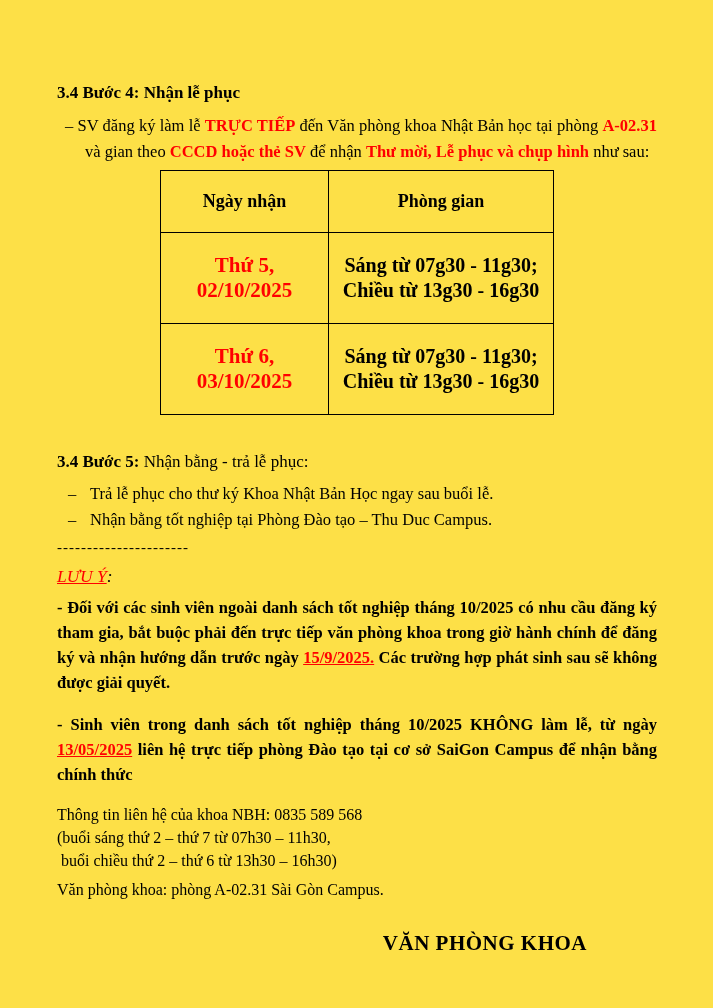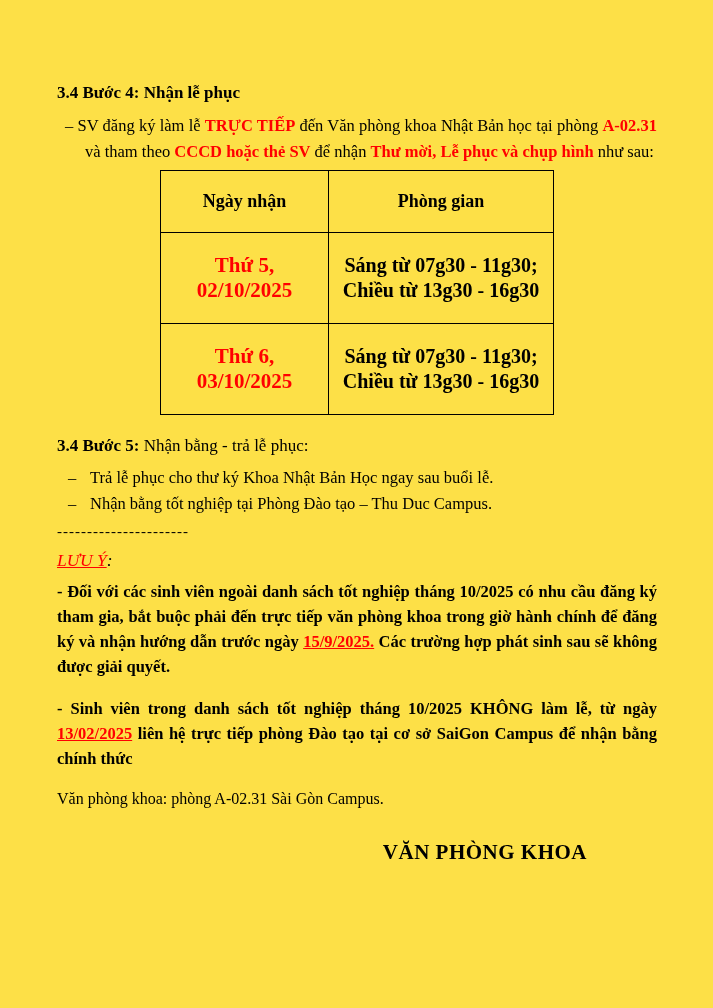--- a/index.html
+++ b/index.html
@@ -64,21 +64,21 @@
     font-size: 20px;
     white-space: pre-line;
     line-height: 25px;
   }
   tr.row-tall td { height: 66px; }
   tr.row-mid td { height: 58px; }
   tr.row-short td { height: 50px; }
   .step5-heading {
     font-size: 17px;
     line-height: 22px;
-    margin-top: 20px;
+    margin-top: 36px;
   }
   .bullet-list { margin-top: 8px; }
   .bullet-item {
     line-height: 26px;
     padding-left: 33px;
     text-indent: -22px;
   }
   .bullet-marker { display: inline-block; width: 22px; text-indent: 0; }
   .divider-dashes {
     margin-top: 5px;
@@ -116,21 +116,21 @@
     padding-right: 70px;
   }
 </style>
 </head>
 <body>
 
 <div class="page">
 
   <div class="step-heading">3.4 Bước 4: Nhận lễ phục</div>
 
-  <p class="intro-para"><span>– SV đăng ký làm lễ </span><span class="red">TRỰC TIẾP</span><span> đến Văn phòng khoa Nhật Bản học tại phòng </span><span class="red">A-02.31</span><span> và tham theo </span><span class="red">CCCD hoặc thẻ SV</span><span> để nhận </span><span class="red">Thư mời, Lễ phục và chụp hình</span><span> như sau:</span></p>
+  <p class="intro-para"><span>– SV đăng ký làm lễ </span><span class="red">TRỰC TIẾP</span><span> đến Văn phòng khoa Nhật Bản học tại phòng </span><span class="red">A-02.31</span><span> và gian theo </span><span class="red">CCCD hoặc thẻ SV</span><span> để nhận </span><span class="red">Thư mời, Lễ phục và chụp hình</span><span> như sau:</span></p>
 
   <table class="schedule">
     <colgroup>
       <col class="col-date">
       <col class="col-time">
     </colgroup>
     <thead>
       <tr>
         <th>Ngày nhận</th>
         <th>Phòng gian</th>
@@ -164,20 +164,25 @@
   </div>
 
   <div class="divider-dashes">----------------------</div>
 
   <div class="note-label-line">
     <span class="label">LƯU Ý</span><span>:</span>
   </div>
 
   <p class="note-para"><span>- Đối với các sinh viên ngoài danh sách tốt nghiệp tháng 10/2025 có nhu cầu đăng ký tham gia, bắt buộc phải đến trực tiếp văn phòng khoa trong giờ hành chính để đăng ký và nhận hướng dẫn trước ngày </span><span class="red-underline">15/9/2025.</span><span> Các trường hợp phát sinh sau sẽ không được giải quyết.</span></p>
 
-  <p class="note-para"><span>- Sinh viên trong danh sách tốt nghiệp tháng 10/2025 KHÔNG làm lễ, từ ngày </span><span class="red-underline">13/02/2025</span><span> liên hệ trực tiếp phòng Đào tạo tại cơ sở SaiGon Campus để nhận bằng chính thức</span></p>
+  <p class="note-para"><span>- Sinh viên trong danh sách tốt nghiệp tháng 10/2025 KHÔNG làm lễ, từ ngày </span><span class="red-underline">13/05/2025</span><span> liên hệ trực tiếp phòng Đào tạo tại cơ sở SaiGon Campus để nhận bằng chính thức</span></p>
 
+  <div class="contact-block">
+    <div class="contact-line">Thông tin liên hệ của khoa NBH: 0835 589 568</div>
+    <div class="contact-line">(buổi sáng thứ 2 – thứ 7 từ 07h30 – 11h30,</div>
+    <div class="contact-line"> buổi chiều thứ 2 – thứ 6 từ 13h30 – 16h30)</div>
+  </div>
 
   <div class="office-line">Văn phòng khoa: phòng A-02.31 Sài Gòn Campus.</div>
 
   <div class="footer-sign">VĂN PHÒNG KHOA</div>
 
 </div>
 
 </body></html>

